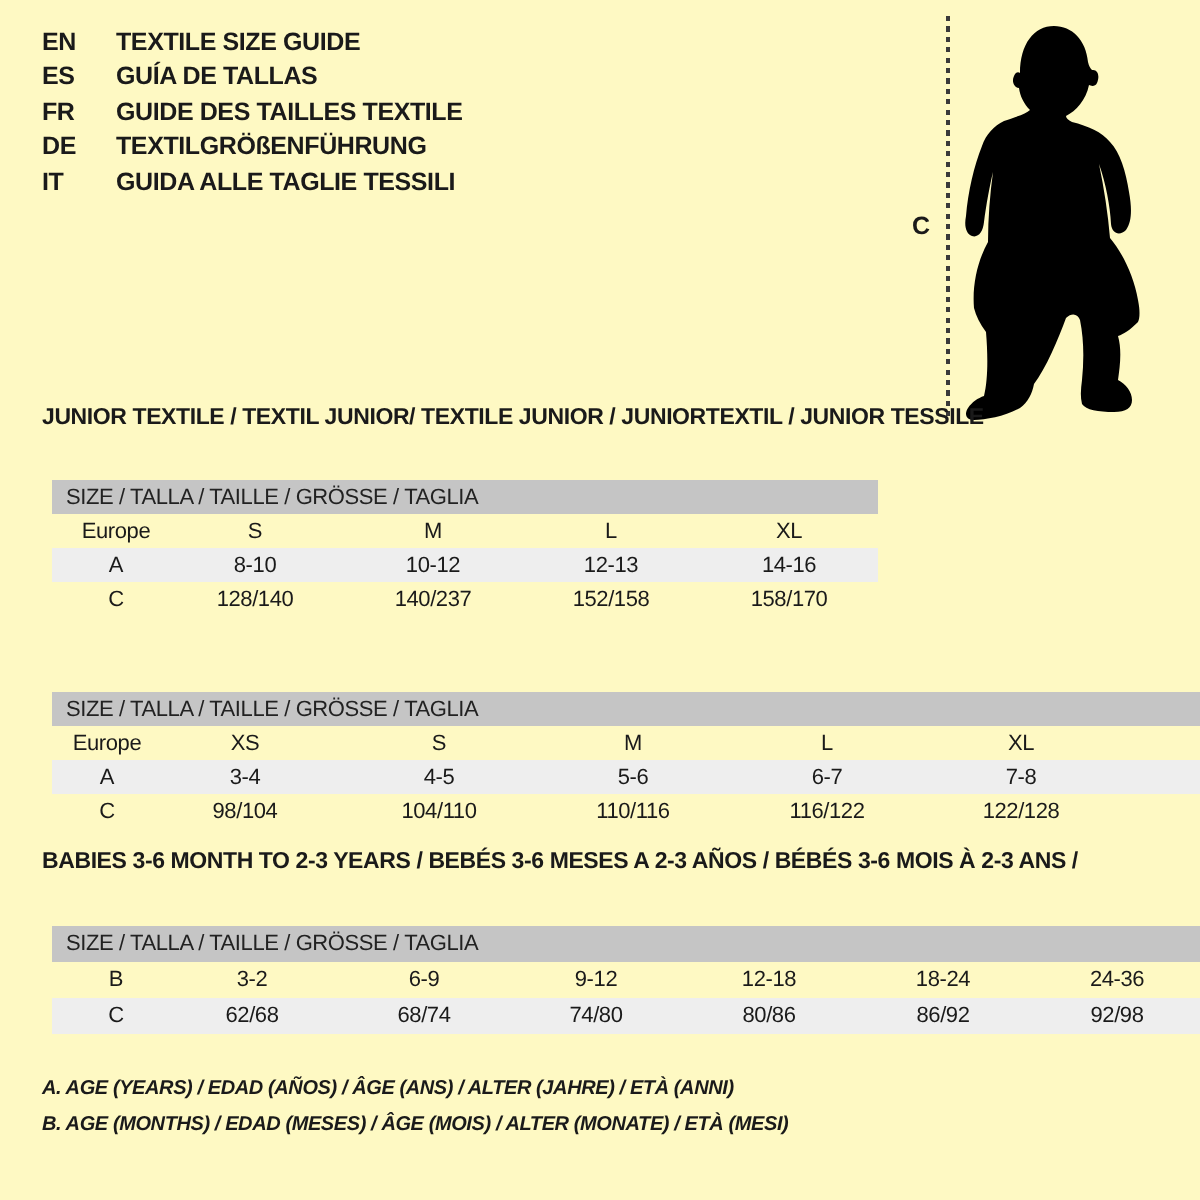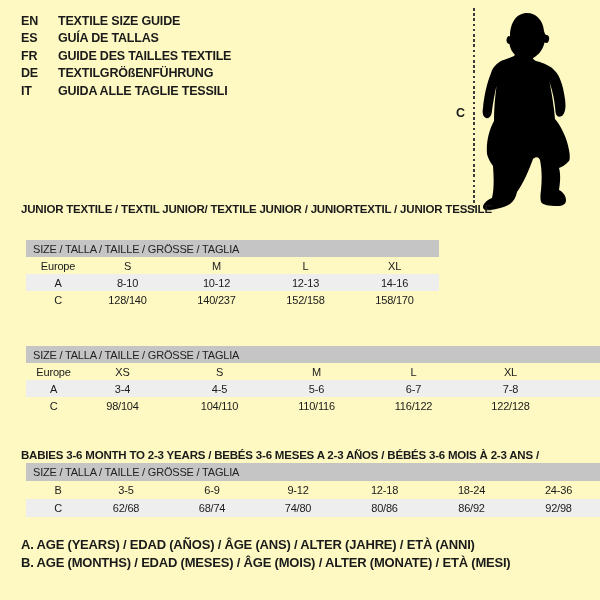--- a/index.html
+++ b/index.html
@@ -22,21 +22,21 @@
   
   .tbl-title{position:absolute;left:21px;font-size:11.5px;font-weight:bold;line-height:16px;white-space:nowrap;}
   .tbl-title sub{font-size:8px;}
   table.size-table{position:absolute;left:26px;border-collapse:collapse;table-layout:fixed;font-size:11px;}
   table.size-table td{height:17px;padding:0;text-align:center;vertical-align:middle;overflow:hidden;white-space:nowrap;}
   table.size-table td.bar{background:#c5c5c5;text-align:left;padding-left:7px;color:#222;}
   table.size-table td.lbl{text-align:center;padding-left:7px;}
   table.size-table tr.stripe td{background:#eeeeee;}
   table.t3 td{height:18px;}
   
-  .legend{position:absolute;left:21px;top:536px;font-size:13px;font-weight:bold;line-height:17.6px;}
+  .legend{position:absolute;left:21px;top:536px;font-size:10px;font-weight:bold;line-height:17.6px;font-style:italic;}
 </style>
 </head>
 <body>
 
 <div class="page">
 
   <div class="lang-block">
     <div class="lang-row">
       <span class="lang-code">EN</span>
       <span class="lang-label">TEXTILE SIZE GUIDE</span>
@@ -181,40 +181,40 @@
       <td>98/104</td>
       <td>104/110</td>
       <td>110/116</td>
       <td>116/122</td>
       <td>122/128</td>
       <td></td>
     </tr>
   </tbody>
     </table>
 
-  <div class="tbl-title" style="top:447px;">
+  <div class="tbl-title" style="top:423px;">
     <div>BABIES 3-6 MONTH TO 2-3 YEARS / BEBÉS 3-6 MESES A 2-3 AÑOS / BÉBÉS 3-6 MOIS À 2-3 ANS /</div>
   </div>
   <table class="size-table t3" style="top:463px;width:576px;">
     <colgroup>
         <col style="width:57px">
         <col style="width:86px">
         <col style="width:86px">
         <col style="width:86px">
         <col style="width:87px">
         <col style="width:87px">
         <col style="width:87px">
       </colgroup>
     <tbody>
         <tr>
       <td class="bar" colspan="7">SIZE / TALLA / TAILLE / GRÖSSE / TAGLIA</td>
     </tr>
     <tr>
       <td class="lbl">B</td>
-      <td>3-5</td>
+      <td>3-2</td>
       <td>6-9</td>
       <td>9-12</td>
       <td>12-18</td>
       <td>18-24</td>
       <td>24-36</td>
     </tr>
     <tr class="stripe">
       <td class="lbl">C</td>
       <td>62/68</td>
       <td>68/74</td>

